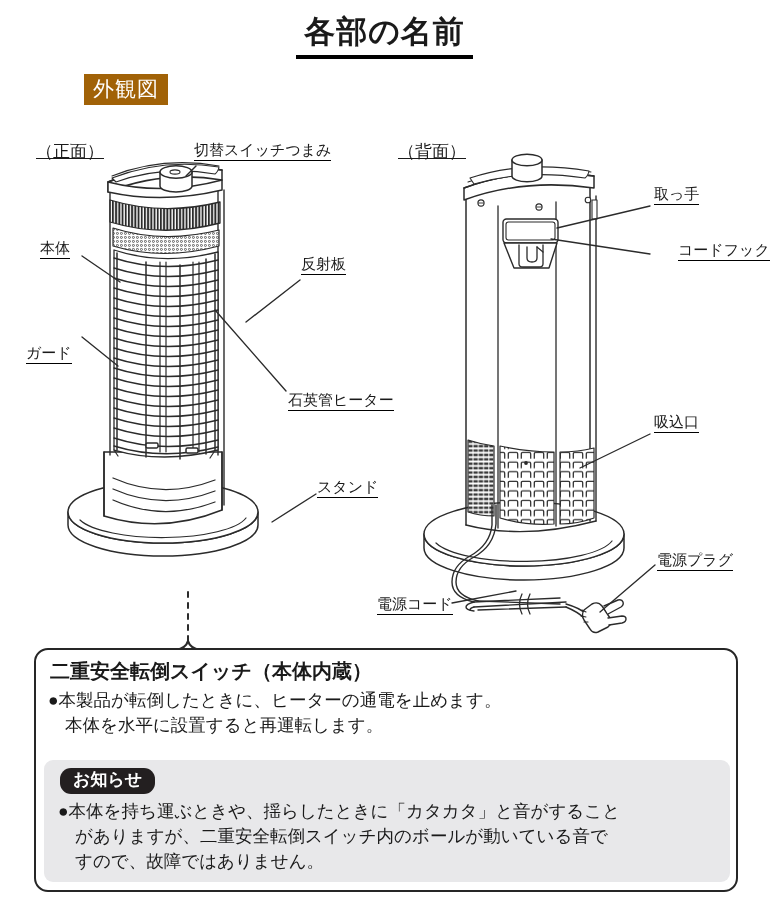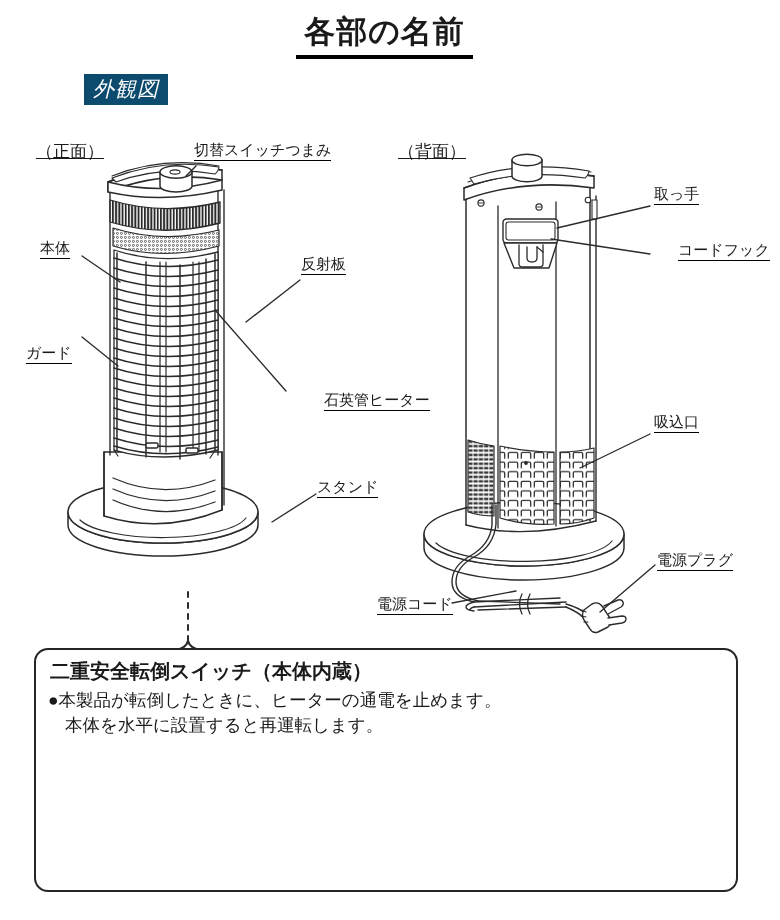--- a/index.html
+++ b/index.html
@@ -24,28 +24,27 @@
     font-weight:bold;
     letter-spacing:1px;
     line-height:1.15;
     padding:0 8px 5px 8px;
     border-bottom:4px solid #000;
   }
 
   
   .badge{
     position:absolute;left:84px;top:74px;
-    background:#0c4a6e;
+    background:#a16207;
     color:#ffffff;
     font-size:21px;
     font-weight:normal;
     letter-spacing:1px;
     padding:3px 9px 5px 9px;
     line-height:1.1;
-    font-style:italic;
   }
 
   
   .view-caption{
     position:absolute;
     font-size:17px;
     letter-spacing:0px;
     white-space:nowrap;
     text-decoration:underline;
   }
@@ -331,31 +330,39 @@
       <g>
         <path d="M176 650 Q186 648 188 641 Q190 648 200 650" stroke-width="2.2" fill="#fff"></path>
       </g>
     </g>
   </svg>
 
   <div class="lbl" style="left:194px;top:142px;text-align:right;">切替スイッチつまみ</div>
   <div class="lbl" style="left:40px;top:240px;">本体</div>
   <div class="lbl" style="left:26px;top:321px;margin-top:24px;">ガード</div>
   <div class="lbl" style="left:301px;top:256px;">反射板</div>
-  <div class="lbl" style="left:288px;top:392px;margin-left:36px;">石英管ヒーター</div>
+  <div class="lbl" style="left:288px;top:392px;">石英管ヒーター</div>
   <div class="lbl" style="left:317px;top:479px;">スタンド</div>
 
   <div class="lbl" style="left:654px;top:186px;">取っ手</div>
   <div class="lbl" style="left:634px;top:242px;margin-left:44px;">コードフック</div>
   <div class="lbl" style="left:654px;top:414px;">吸込口</div>
   <div class="lbl" style="left:657px;top:552px;">電源プラグ</div>
   <div class="lbl" style="left:377px;top:596px;">電源コード</div>
 
   <div class="infobox">
     <div class="infobox-title">二重安全転倒スイッチ（本体内蔵）</div>
     <div class="infobox-body">
       <span class="bullet">●本製品が転倒したときに、ヒーターの通電を止めます。</span>
       <span class="ind">本体を水平に設置すると再運転します。</span>
     </div>
   </div>
 
+  <div class="notice">
+    <div class="notice-tag">お知らせ</div>
+    <div class="notice-body">
+      <span>●本体を持ち運ぶときや、揺らしたときに「カタカタ」と音がすること</span>
+      <span class="ind">がありますが、二重安全転倒スイッチ内のボールが動いている音で</span>
+      <span class="ind">すので、故障ではありません。</span>
+    </div>
+  </div>
 
 </div>
 
 </body></html>

